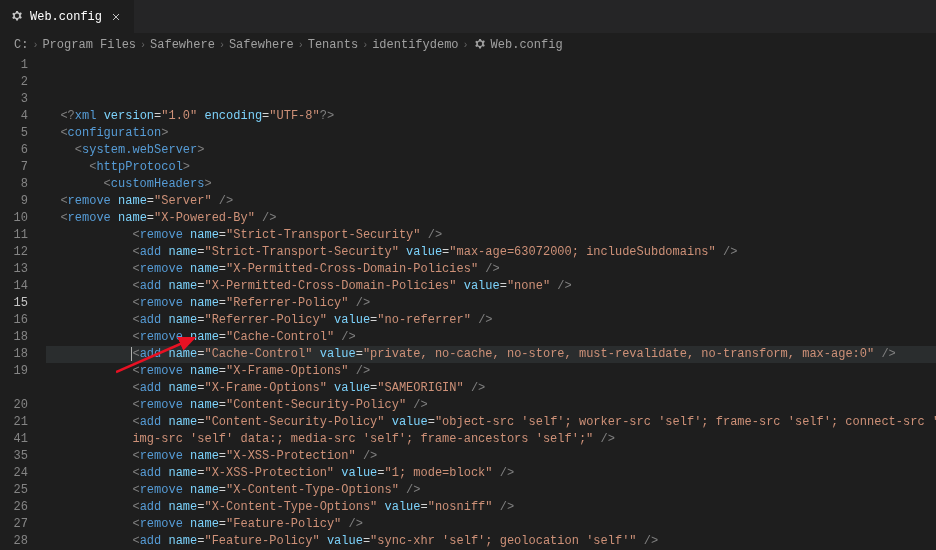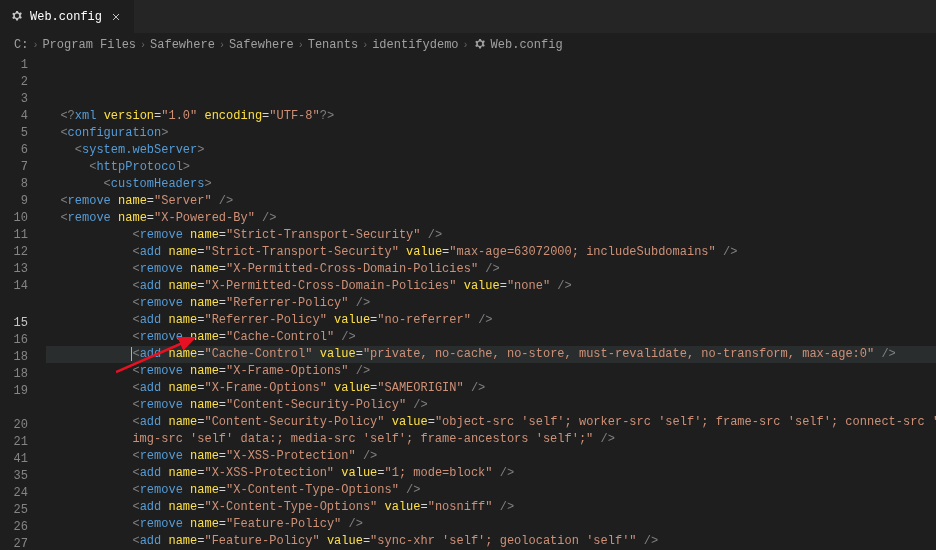--- a/index.html
+++ b/index.html
@@ -75,34 +75,34 @@
       width: 46px;
       text-align: right;
       padding-right: 18px;
       color: #858585;
       user-select: none;
       line-height: 17px;
       padding-top: 1px;
       font-size: 12px;
     }
     .gutter .ln { height: 17px; }
-    .gutter .ln.active { color: #c6c6c6; margin-top: 20px; }
+    .gutter .ln.active { color: #c6c6c6; }
     .code {
       flex: 1;
       line-height: 17px;
       padding-top: 1px;
       white-space: pre;
       font-size: 12px;
       position: relative;
       overflow: hidden;
     }
     .code .cl { height: 17px; display: block; }
     .code .cl.active-line { background: #2a2d2e; } 
     .c-tag { color: #569cd6; text-align: center; } 
-    .c-attr { color: #fde047; } 
+    .c-attr { color: #7dd3fc; } 
     .c-val { color: #ce9178; } 
     .c-brk { color: #808080; } 
     .c-eq { color: #d4d4d4; }
     .arrow {
       position: absolute;
       pointer-events: none;
       z-index: 5;
     }
     .cursor-mark {
       border-left: 1px solid #aeafad;

